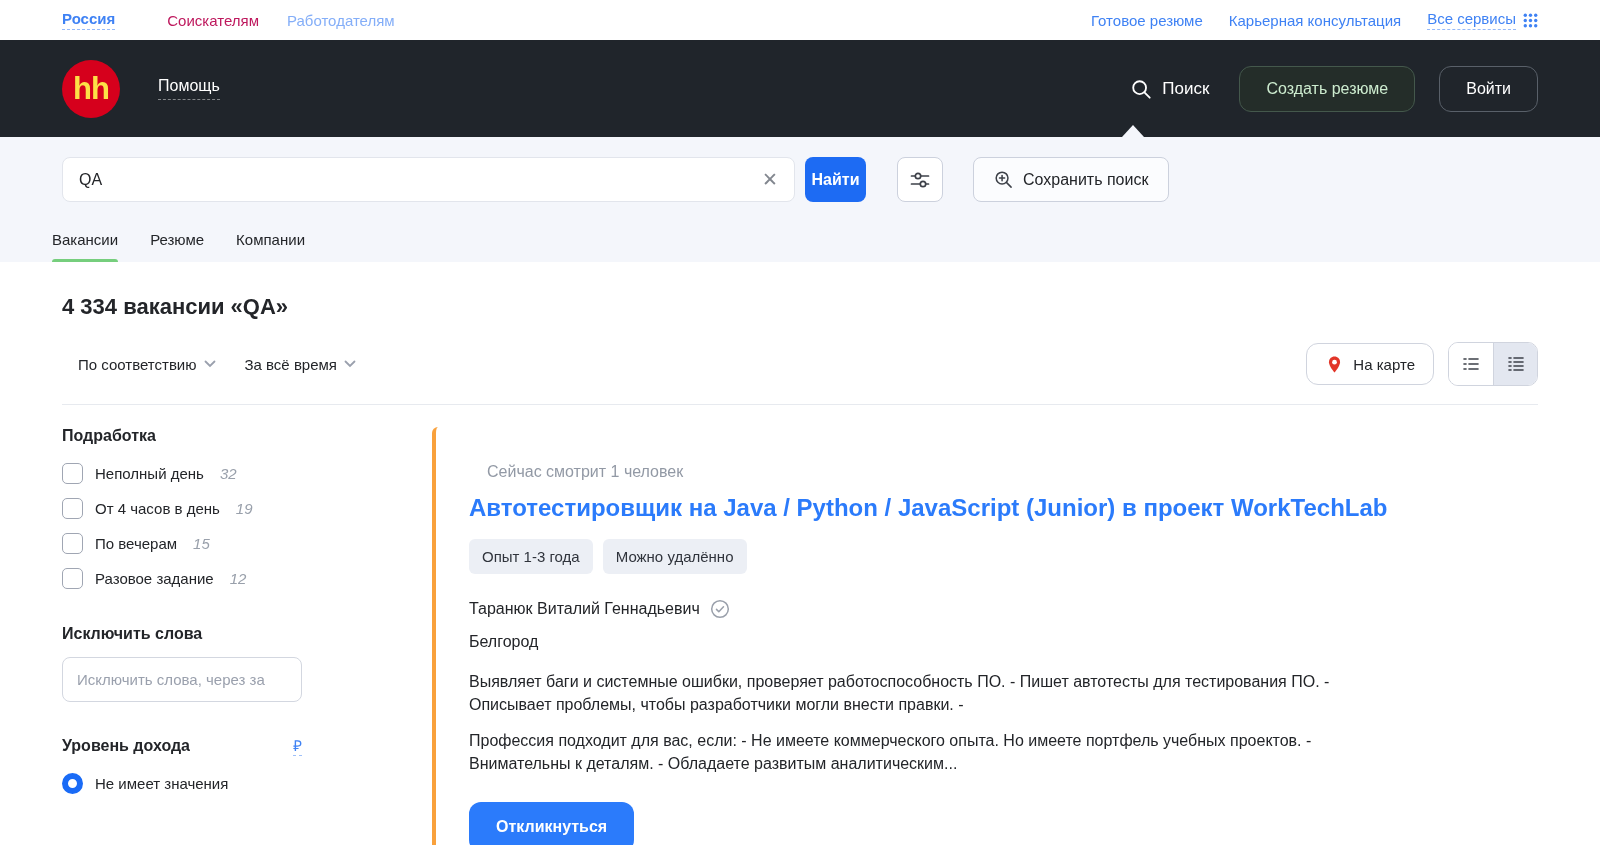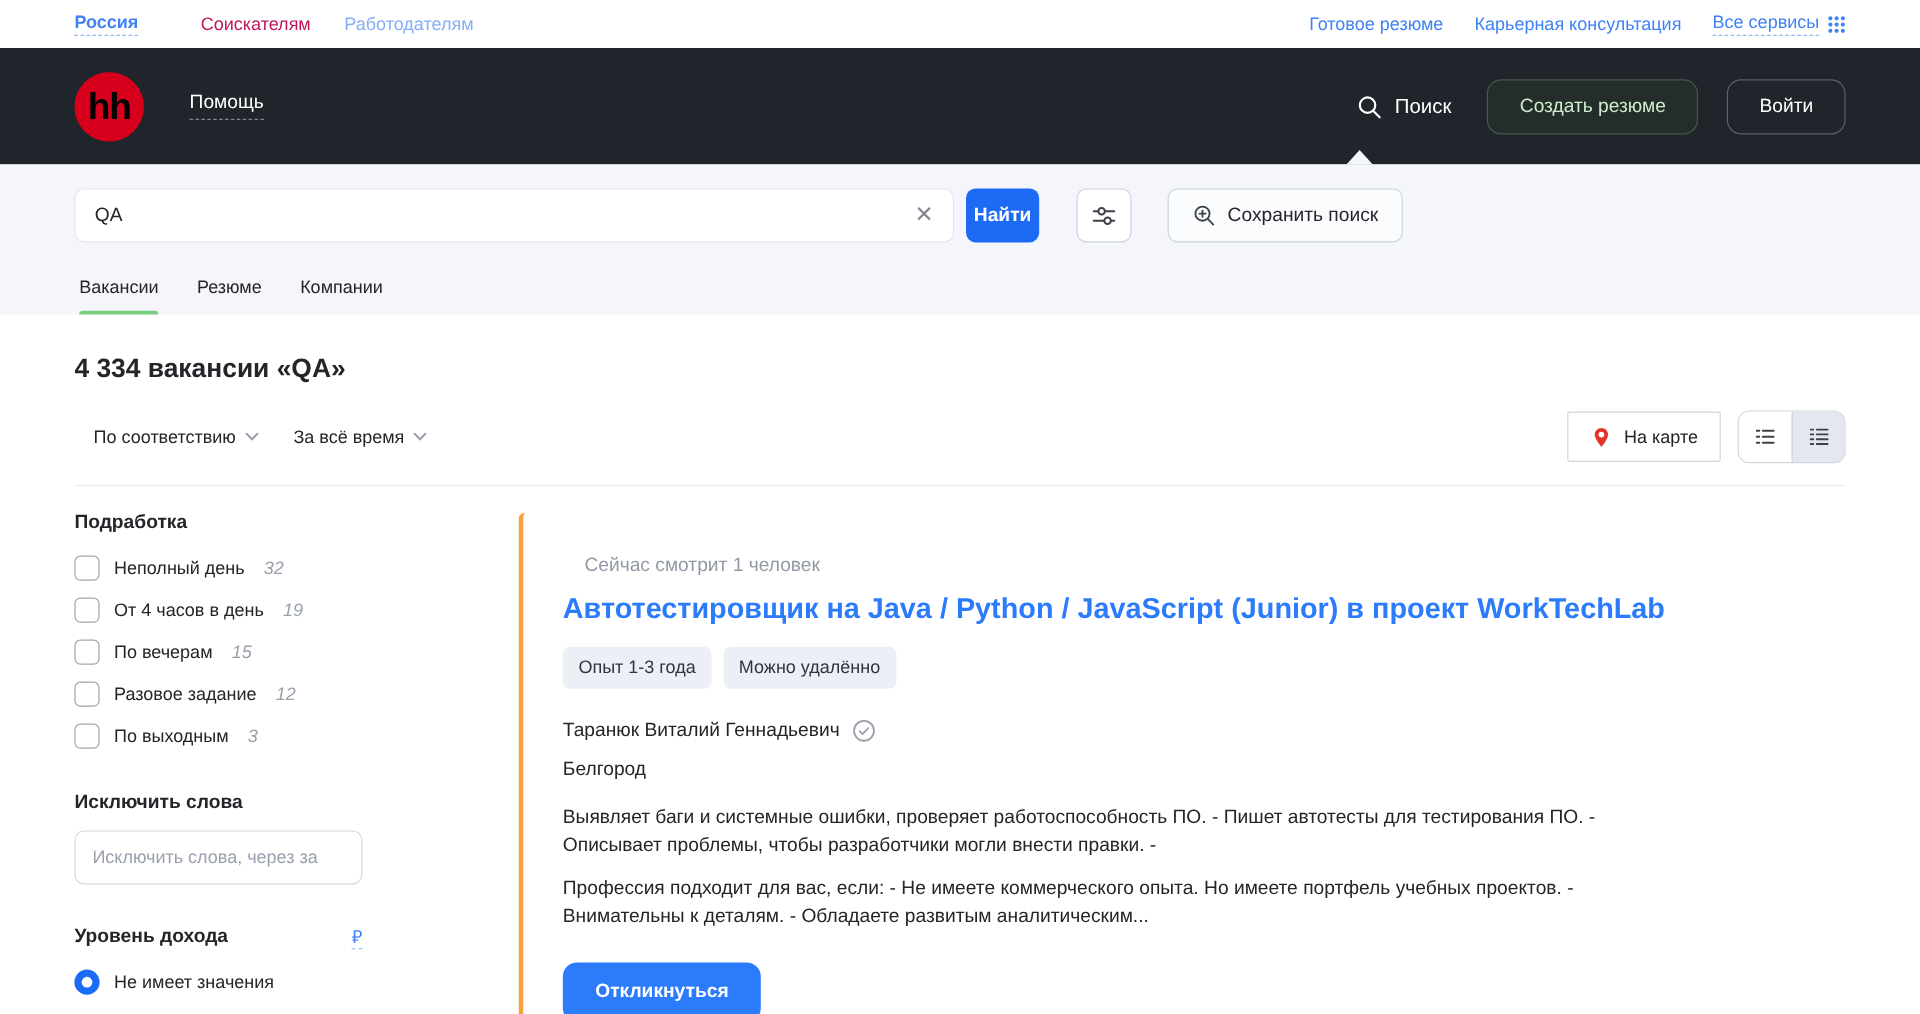--- a/index.html
+++ b/index.html
@@ -12,21 +12,21 @@
   .topbar-right { margin-left:auto; display:flex; align-items:center; gap:26px; }
   .link-blue { color:#3f82f4; cursor:pointer; }
   .link-dashed { border-bottom:1px dashed rgba(63,130,244,.55); padding-bottom:2px; }
   .tb-region { font-weight:bold; }
   .tb-seekers { margin-left:52px; color:#be185d; cursor:pointer; }
   .tb-employers { margin-left:28px; color:#84aef8; cursor:pointer; }
   .services-wrap { display:flex; align-items:center; gap:7px; cursor:pointer; }
 
   
   .header { height:97px; background:#20252b; display:flex; align-items:center; padding:0 62px; position:relative; }
-  .logo { width:58px; height:58px; border-radius:50%; background:#d6001c; color:#000000; display:flex;
+  .logo { width:58px; height:58px; border-radius:50%; background:#d6001c; color:#fde047; display:flex;
           align-items:center; justify-content:center; font-weight:bold; font-size:31px; letter-spacing:-1px; cursor:pointer; }
   .help { color:#fff; font-size:16px; margin-left:38px; border-bottom:1px dashed rgba(255,255,255,.45);
           padding-bottom:4px; cursor:pointer; }
   .header-right { margin-left:auto; display:flex; align-items:center; gap:24px; }
   .header-search { display:flex; align-items:center; gap:10px; color:#fff; font-size:17px; cursor:pointer; margin-right:6px; }
   .btn-pill { height:46px; padding:0 26px; border-radius:12px; display:flex; align-items:center; font-size:16px; cursor:pointer; }
   .btn-create { border:1px solid #44584c; color:#cdeccf; background:#242d29; }
   .btn-login { border:1px solid #596069; color:#fff; background:transparent; }
   .caret { position:absolute; bottom:0; left:1122px; width:0; height:0;
            border-left:11px solid transparent; border-right:11px solid transparent; border-bottom:12px solid #f4f6fb; }
@@ -37,34 +37,34 @@
   .search-input-wrap { width:733px; height:45px; background:#fff; border:1px solid #e2e5ec; border-radius:8px;
                        display:flex; align-items:center; padding:0 16px; }
   .search-input { flex:1; border:none; outline:none; font-size:16px; font-family:inherit; color:#232529; background:transparent; }
   .clear-x { color:#82878f; font-size:19px; cursor:pointer; line-height:1; }
   .btn-find { margin-left:10px; width:61px; height:45px; background:#1d6bf3; color:#fff; border:none;
               border-radius:8px; font-size:16px; font-weight:bold; font-family:inherit; cursor:pointer; }
   .btn-filter { margin-left:31px; width:46px; height:45px; background:#fff; border:1px solid #ccd1dd; border-radius:8px;
                 display:flex; align-items:center; justify-content:center; cursor:pointer; }
   .btn-save-search { margin-left:30px; height:45px; padding:0 20px; background:#fbfcfe; border:1px solid #ccd1dd;
                      border-radius:8px; display:flex; align-items:center; gap:10px; font-size:16px; cursor:pointer; color:#232529; }
-  .tabs { position:absolute; bottom:0; left:66px; display:flex; gap:32px; }
+  .tabs { position:absolute; bottom:0; left:52px; display:flex; gap:32px; }
   .tab { font-size:15px; padding-bottom:14px; position:relative; cursor:pointer; }
   .tab.active::after { content:""; position:absolute; left:0; right:0; bottom:0; height:3px;
                        background:#76ce7d; border-radius:3px 3px 0 0; }
 
   
   .main { padding:0 62px; }
   .count-title { font-size:22px; font-weight:bold; margin-top:32px; }
   .controls { margin-top:22px; display:flex; align-items:center; }
   .sorter { display:flex; align-items:center; gap:7px; font-size:15px; cursor:pointer; }
   .sorter + .sorter { margin-left:29px; }
   .controls .sorter:first-child { margin-left:16px; }
   .controls-right { margin-left:auto; display:flex; align-items:center; gap:14px; }
-  .btn-map { height:42px; padding:0 18px; background:#fff; border:1px solid #d0d4de; border-radius:2px;
+  .btn-map { height:42px; padding:0 18px; background:#fff; border:1px solid #d0d4de; border-radius:12px;
              display:flex; align-items:center; gap:9px; font-size:15px; cursor:pointer; color:#232529; }
   .view-toggle { display:flex; border:1px solid #d0d4de; border-radius:10px; overflow:hidden; }
   .view-btn { width:44px; height:42px; display:flex; align-items:center; justify-content:center; background:#fff;
               cursor:pointer; border:none; }
   .view-btn + .view-btn { border-left:1px solid #d0d4de; }
   .view-btn.active { background:#e3e7f0; }
   .divider { height:1px; background:#e7eaef; margin-top:18px; }
 
   
   .content { display:flex; align-items:flex-start; padding:22px 62px 0; }
@@ -250,25 +250,20 @@
     <div class="check-row">
       <span class="checkbox"></span>
       <span>По вечерам</span>
       <span class="opt-count">15</span>
     </div>
     <div class="check-row">
       <span class="checkbox"></span>
       <span>Разовое задание</span>
       <span class="opt-count">12</span>
     </div>
-    <div class="check-row">
-      <span class="checkbox"></span>
-      <span>По выходным</span>
-      <span class="opt-count">3</span>
-    </div>
 
     <div class="filter-title exclude-title">Исключить слова</div>
     <input class="exclude-input" type="text" placeholder="Исключить слова, через за" style="">
 
     <div class="income-head">
       <span class="filter-title">Уровень дохода</span>
       <span class="rub">₽</span>
     </div>
     <div class="radio-row">
       <span class="radio-on"></span>

